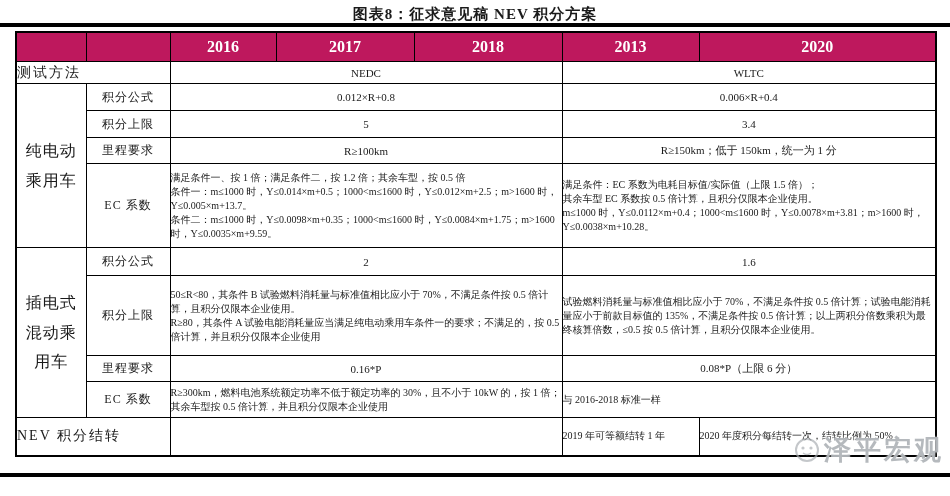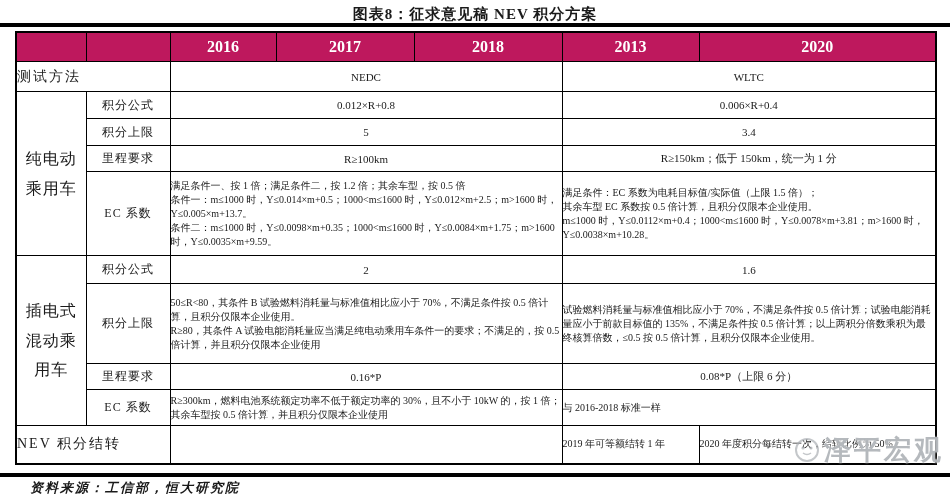--- a/index.html
+++ b/index.html
@@ -9,21 +9,21 @@
   .title-rule{position:absolute;left:0;top:23px;width:950px;height:4px;background:#000;}
   .nev-table{position:absolute;left:15px;top:31px;width:920px;border-collapse:collapse;table-layout:fixed;}
   .nev-table td{border:1px solid #000;padding:0;vertical-align:middle;overflow:hidden;}
   .nev-table{border:2px solid #000;}
   tr.head td{background:#be185d;color:#fff;font-weight:bold;font-size:16px;text-align:center;height:28px;}
   .label-big{font-size:14px;text-align:left;padding-left:7px;letter-spacing:2px;}
   .group{font-size:16px;text-align:center;white-space:pre-line;line-height:1.85;letter-spacing:1px;}
   .sublabel{font-size:12px;text-align:center;letter-spacing:1px;}
   .val{font-size:11px;text-align:center;font-family:"Liberation Serif","DejaVu Serif",serif;}
   .longtext{font-size:10px;text-align:left;padding:2px 4px;white-space:pre-line;line-height:1.4;vertical-align:middle;}
-  .r-test{height:30px;} .r-bevf{height:27px;} .r-bevcap{height:27px;} .r-bevrange{height:26px;}
+  .r-test{height:22px;} .r-bevf{height:27px;} .r-bevcap{height:27px;} .r-bevrange{height:26px;}
   .r-bevec{height:84px;} .r-phevf{height:28px;} .r-phevcap{height:80px;} .r-phevrange{height:26px;}
   .r-phevec{height:36px;} .r-carry{height:38px;}
   .bottom-rule{position:absolute;left:0;top:473px;width:950px;height:4px;background:#000;}
   .source{position:absolute;left:30px;top:479px;font-size:13px;font-weight:bold;font-style:italic;letter-spacing:2px;}
   .watermark{position:absolute;right:6px;top:432px;display:flex;align-items:center;gap:4px;
              color:rgba(168,173,178,0.85);font-weight:bold;font-size:27px;letter-spacing:3px;
              text-shadow:0 0 2px #fff;pointer-events:none;}
   .wm-logo{width:26px;height:26px;flex:0 0 auto;opacity:0.8;}
 </style>
 </head>
@@ -116,21 +116,20 @@
       <tr class="r-carry">
         <td colspan="2" class="label-big">NEV 积分结转</td>
         <td colspan="3" class="val"></td>
         <td class="longtext">2019 年可等额结转 1 年</td>
         <td class="longtext">2020 年度积分每结转一次，结转比例为 50%</td>
       </tr>
     </tbody>
   </table>
 
   <div class="bottom-rule"></div>
-  <div class="source">资料来源：工信部，恒大研究院</div>
 
   <div class="watermark">
     <svg class="wm-logo" viewBox="0 0 26 26">
       <circle cx="13" cy="13" r="11" fill="none" stroke="rgba(168,173,178,0.85)" stroke-width="2"></circle>
       <circle cx="9" cy="11" r="1.6" fill="rgba(168,173,178,0.85)"></circle>
       <circle cx="17" cy="11" r="1.6" fill="rgba(168,173,178,0.85)"></circle>
       <path d="M9 16 q4 3 8 0" fill="none" stroke="rgba(168,173,178,0.85)" stroke-width="1.5"></path>
     </svg>
     <span>泽平宏观</span>
   </div>

